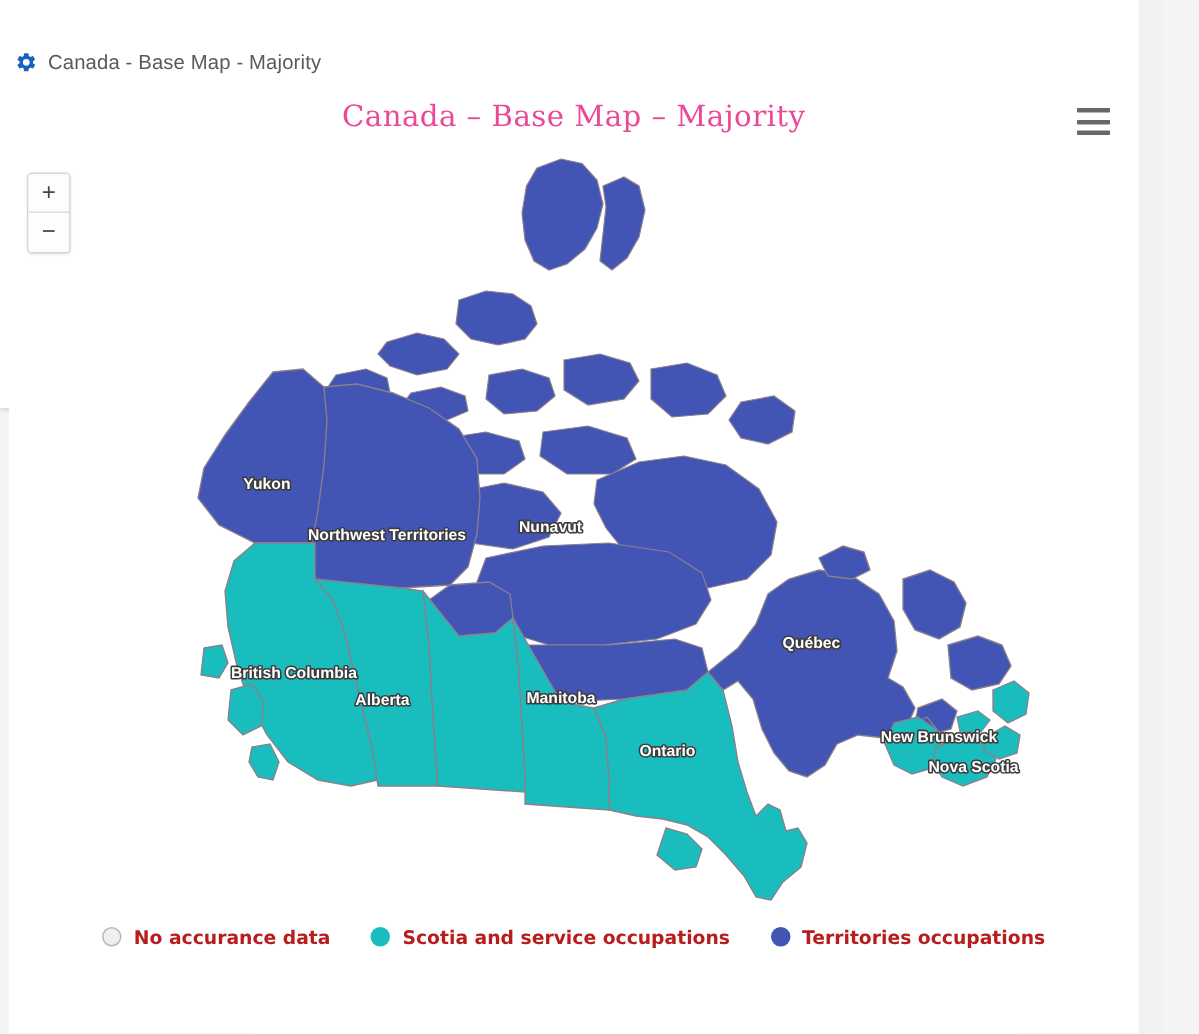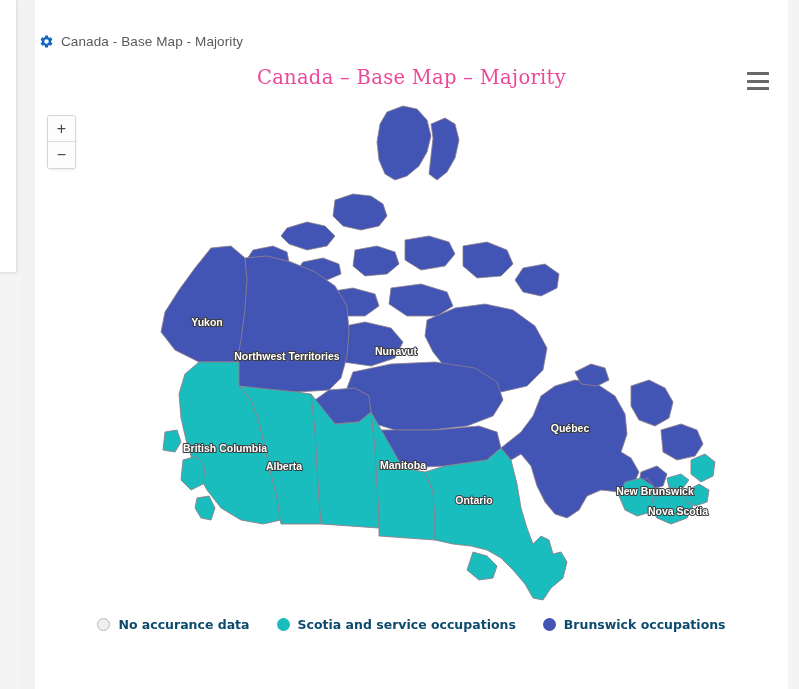--- a/index.html
+++ b/index.html
@@ -39,21 +39,21 @@
   .right-gutter {
     position: absolute;
     right: 0; top: 0;
     width: 24px; height: 689px;
     background: #f4f4f4;
   }
 
   
   .content-panel {
     position: absolute;
-    left: 35px; top: 0;
+    left: 6px; top: 0;
     width: 753px; height: 689px;
     background: #ffffff;
   }
 
   
   .breadcrumb {
     position: absolute;
     left: 4px; top: 31px;
     display: flex;
     align-items: center;
@@ -165,21 +165,21 @@
   }
   .legend-swatch {
     width: 13px; height: 13px;
     border-radius: 50%;
     flex: 0 0 auto;
   }
   .legend-label {
     font-family: "DejaVu Sans", sans-serif;
     font-weight: bold;
     font-size: 12.5px;
-    color: #0c4a6e;
+    color: #b91c1c;
     white-space: nowrap;
   }
 </style>
 </head>
 <body>
 
 <div id="app">
 
   <div class="left-gutter"></div>
   <div class="left-card"></div>
@@ -315,18 +315,18 @@
       <div class="legend-item">
         <span class="legend-swatch" style="background:#efefef;border:1px solid #b8b8b8;"></span>
         <span class="legend-label">No accurance data</span>
       </div>
       <div class="legend-item">
         <span class="legend-swatch" style="background:#1abdbd;"></span>
         <span class="legend-label">Scotia and service occupations</span>
       </div>
       <div class="legend-item">
         <span class="legend-swatch" style="background:#4254b4;"></span>
-        <span class="legend-label">Brunswick occupations</span>
+        <span class="legend-label">Territories occupations</span>
       </div>
     </div>
 
   </div>
 </div>
 
 </body></html>

